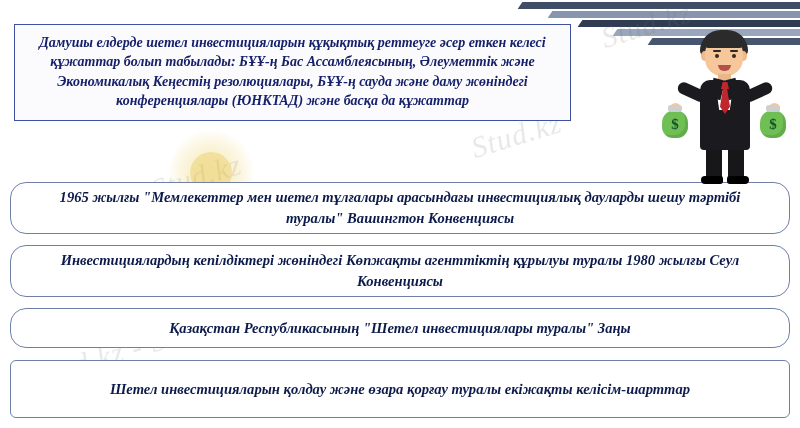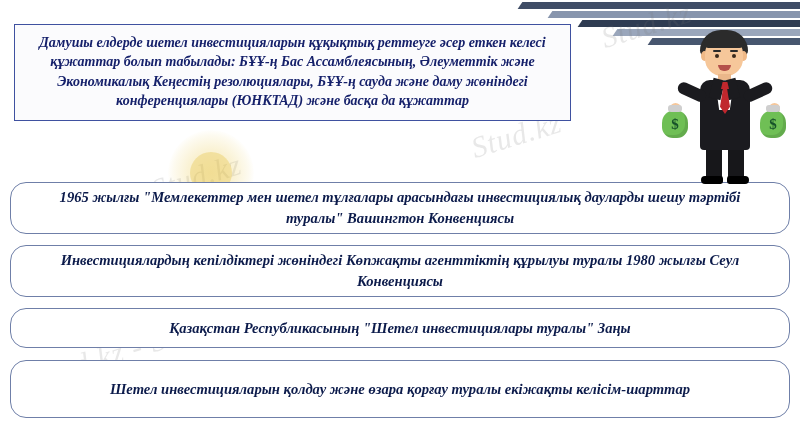--- a/index.html
+++ b/index.html
@@ -120,21 +120,21 @@
     font-family: "Liberation Serif", serif;
     font-style: italic;
     font-weight: bold;
     font-size: 14.6px;
     line-height: 1.42;
     color: #0c1b4b;
   }
   #item-0 { top: 182px; height: 52px; }
   #item-1 { top: 245px; height: 52px; }
   #item-2 { top: 308px; height: 40px; }
-  #item-3 { top: 360px; height: 58px; }
+  #item-3 { top: 360px; height: 58px; border-radius: 6px; }
 
   
   .person {
     position: absolute;
     left: 660px;
     top: 24px;
     width: 128px;
     height: 160px;
   }
   .p-abs { position: absolute; }

